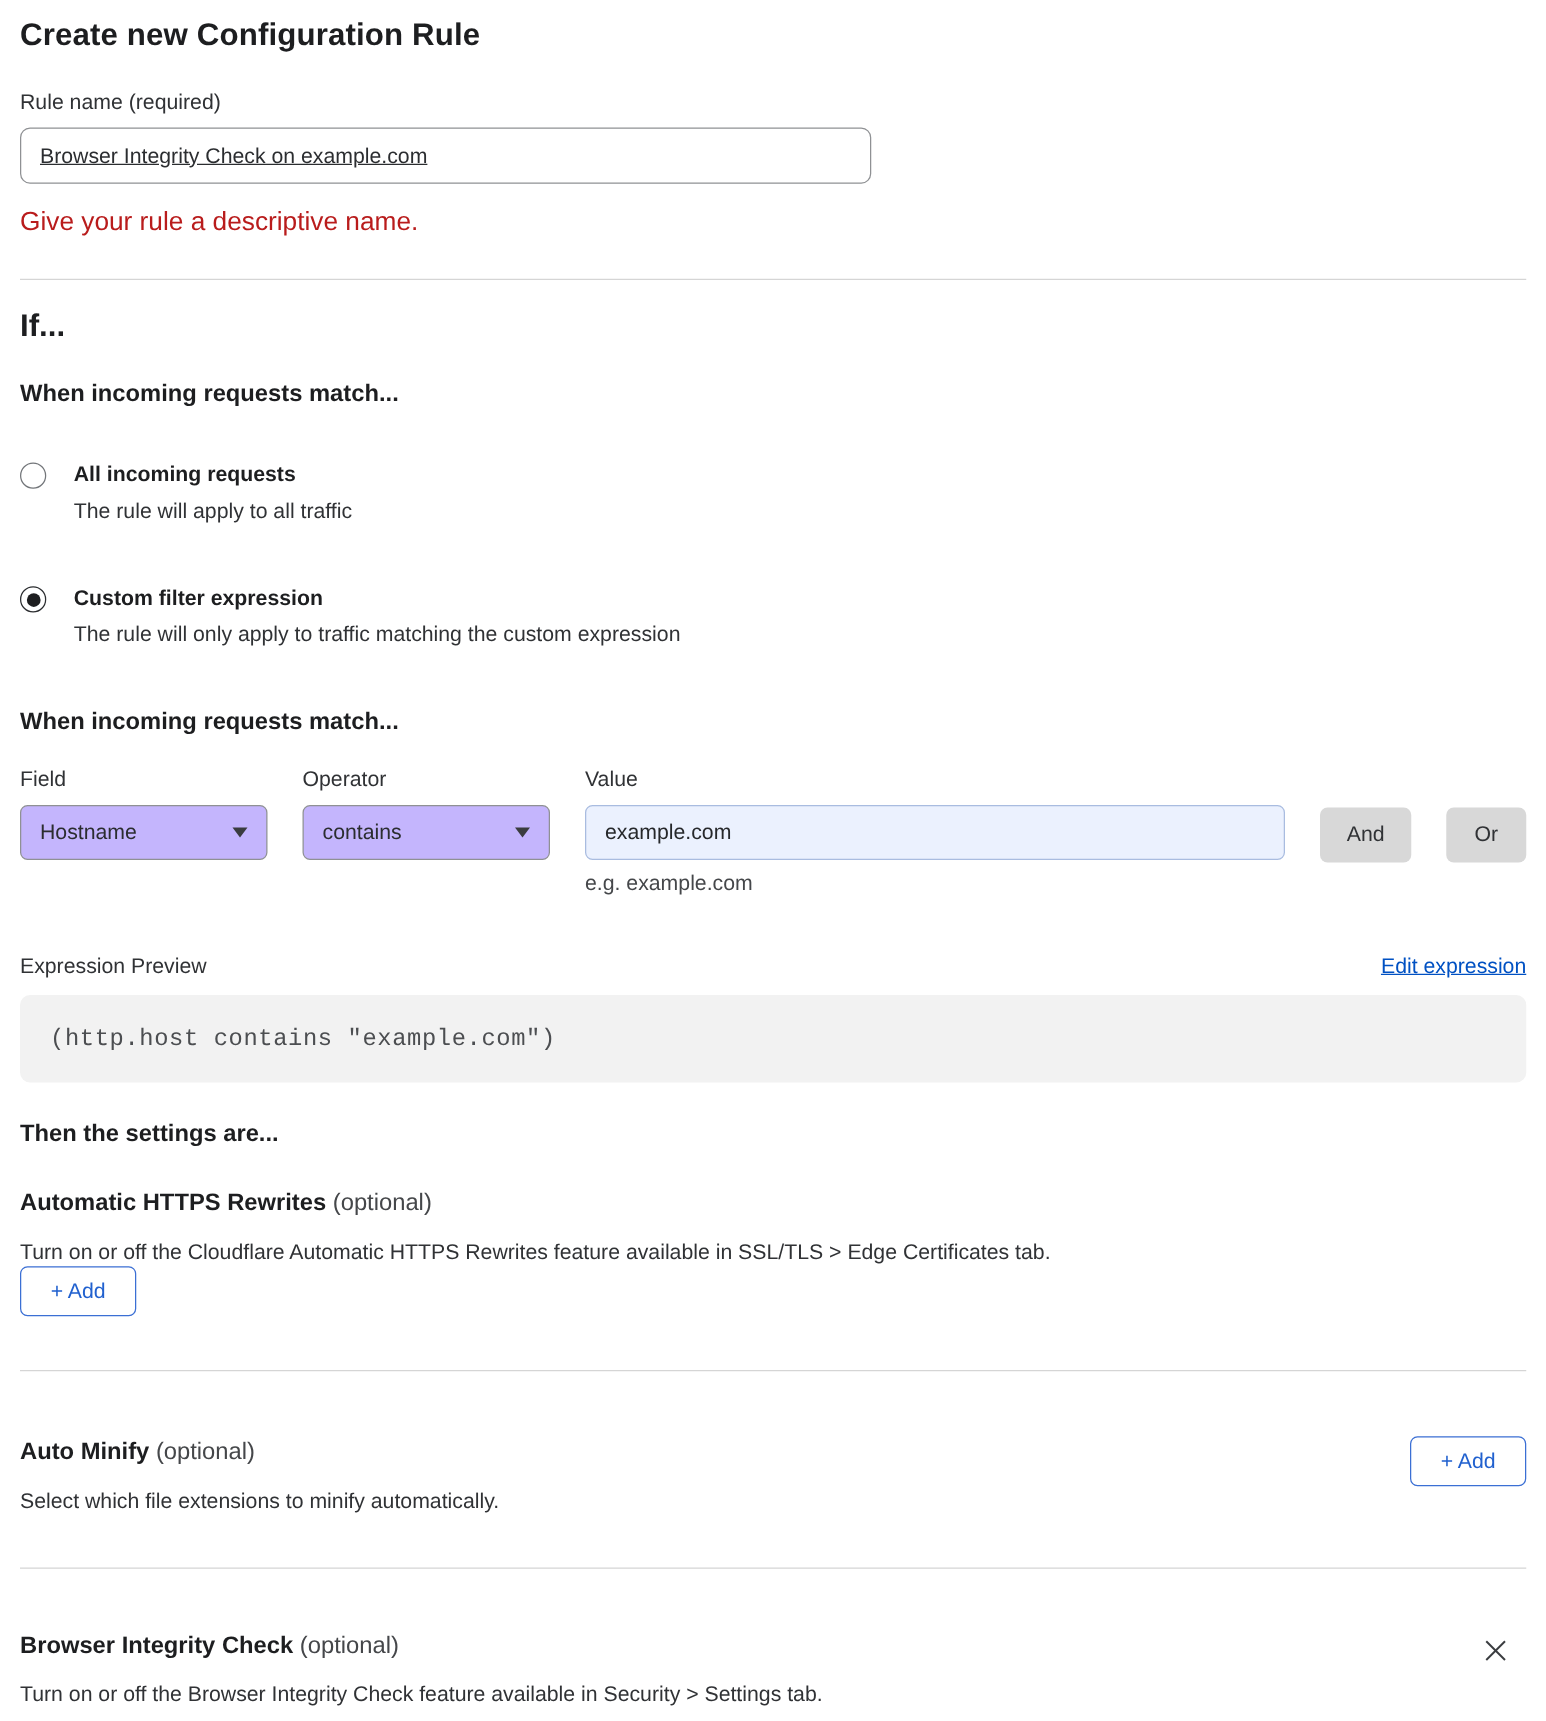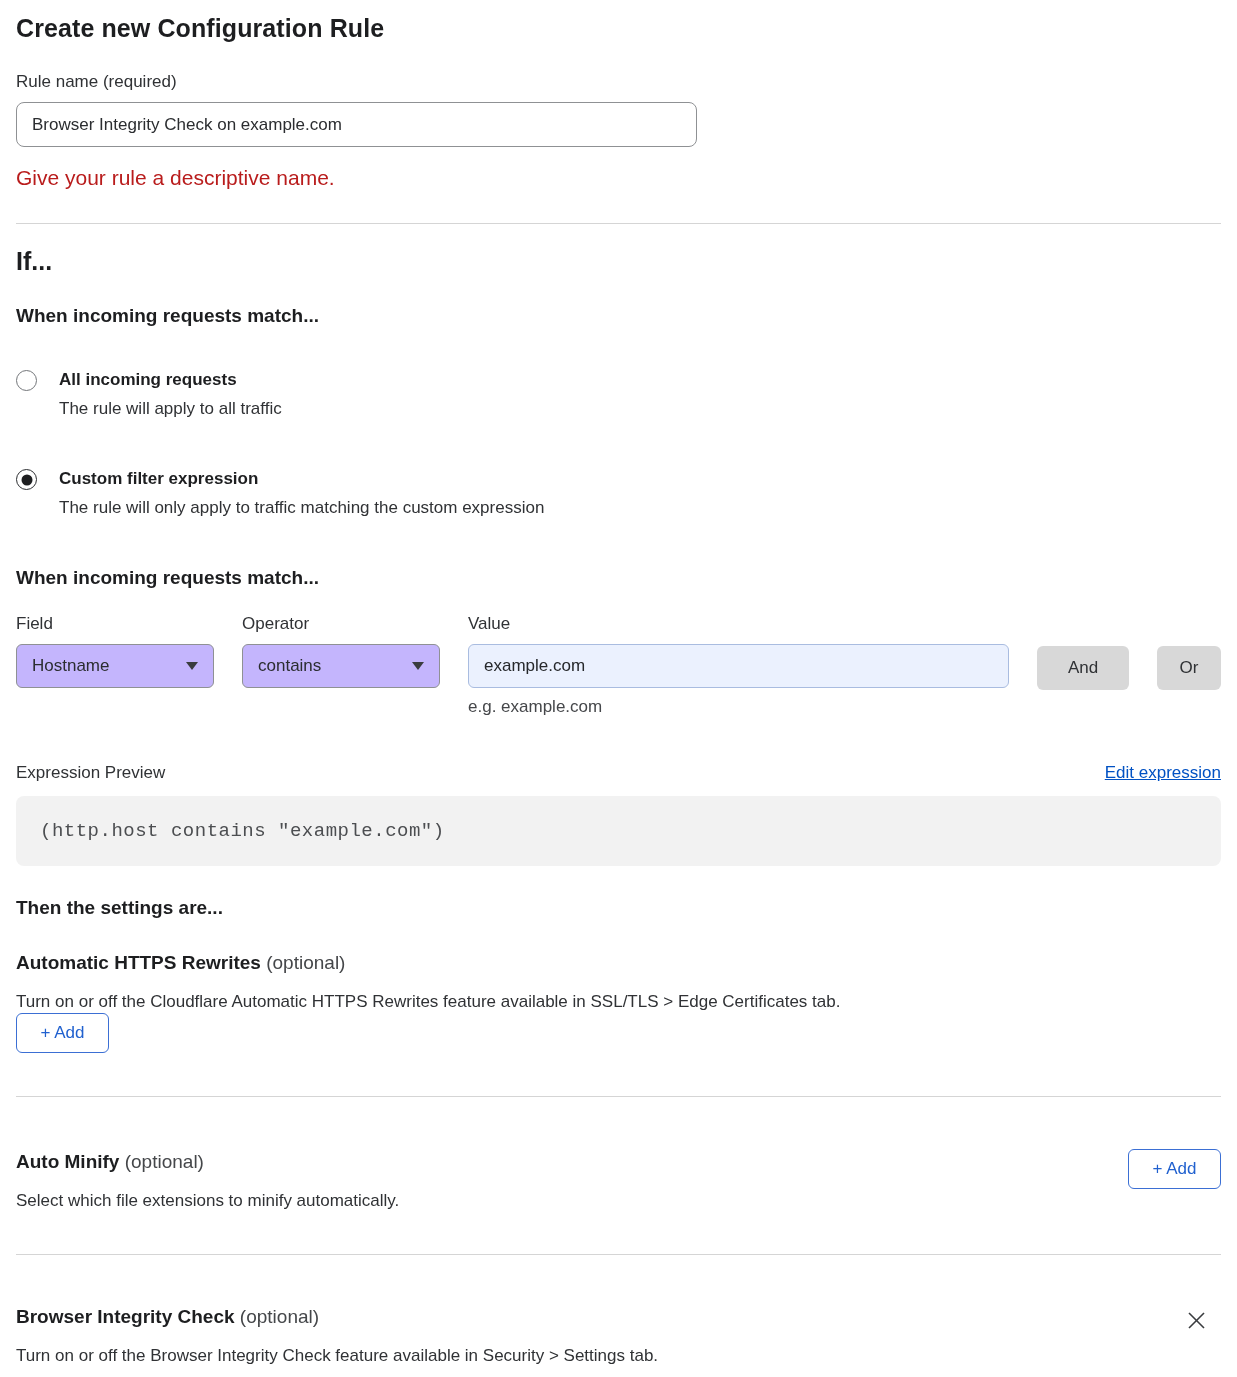--- a/index.html
+++ b/index.html
@@ -27,20 +27,21 @@
     height: 45px;
     border: 1px solid #8f9194;
     border-radius: 8px;
     padding: 0 15px;
     font-size: 17px;
     font-family: "Liberation Sans", sans-serif;
     color: #2b2d30;
     background: #ffffff;
     display: block;
     outline: none;
+    text-decoration: underline;
   }
   .helper-text { margin-top: 19px; font-size: 21px; color: #b91c1c; }
 
   .divider { border: none; border-top: 1px solid #d5d5d5; margin: 0; }
   .divider-1 { margin-top: 33px; }
 
   .if-heading { margin-top: 23px; font-size: 25px; font-weight: bold; color: #1d1e20; }
   .match-heading { margin-top: 29px; font-size: 19px; font-weight: bold; color: #1d1e20; }
 
   .radio-option { display: flex; margin-top: 42px; cursor: pointer; }
@@ -108,21 +109,21 @@
   .conj-btn {
     height: 44px;
     border: none;
     border-radius: 6px;
     background: #d8d8d8;
     color: #303235;
     font-size: 17px;
     font-family: "Liberation Sans", sans-serif;
     cursor: pointer;
   }
-  .and-btn { width: 92px; }
+  .and-btn { width: 73px; }
   .or-btn { width: 64px; }
 
   .expr-header { margin-top: 46px; display: flex; justify-content: space-between; align-items: flex-end; }
   .expr-label { font-size: 17px; color: #303235; }
   .edit-link {
     font-size: 17px;
     color: #0051c3;
     text-decoration: underline;
     cursor: pointer;
   }

